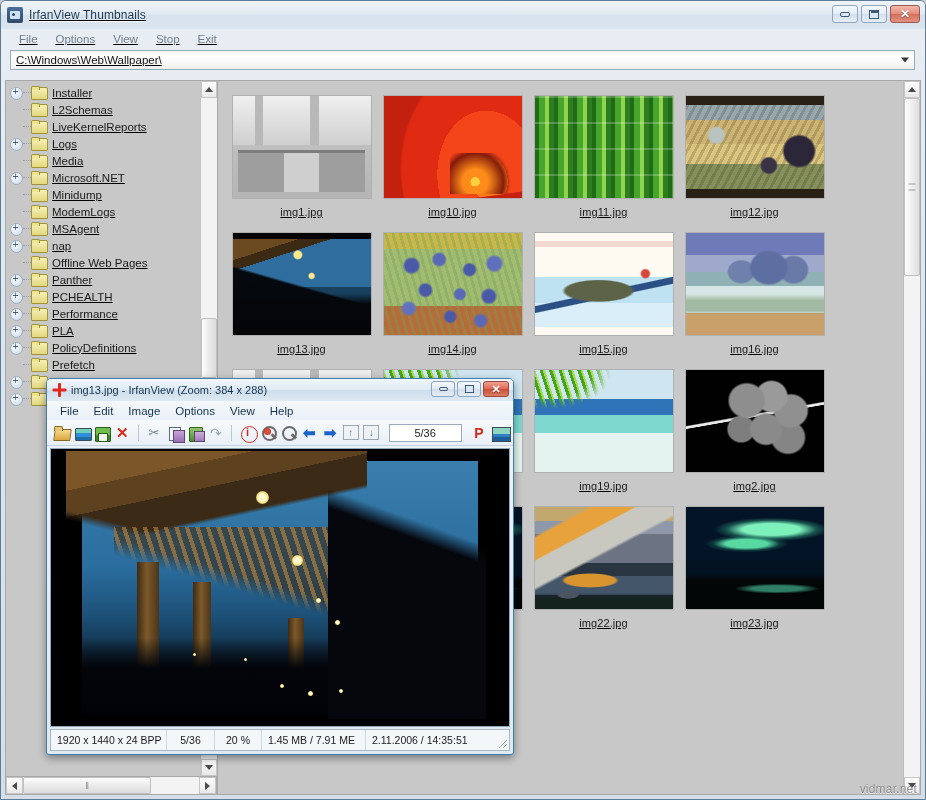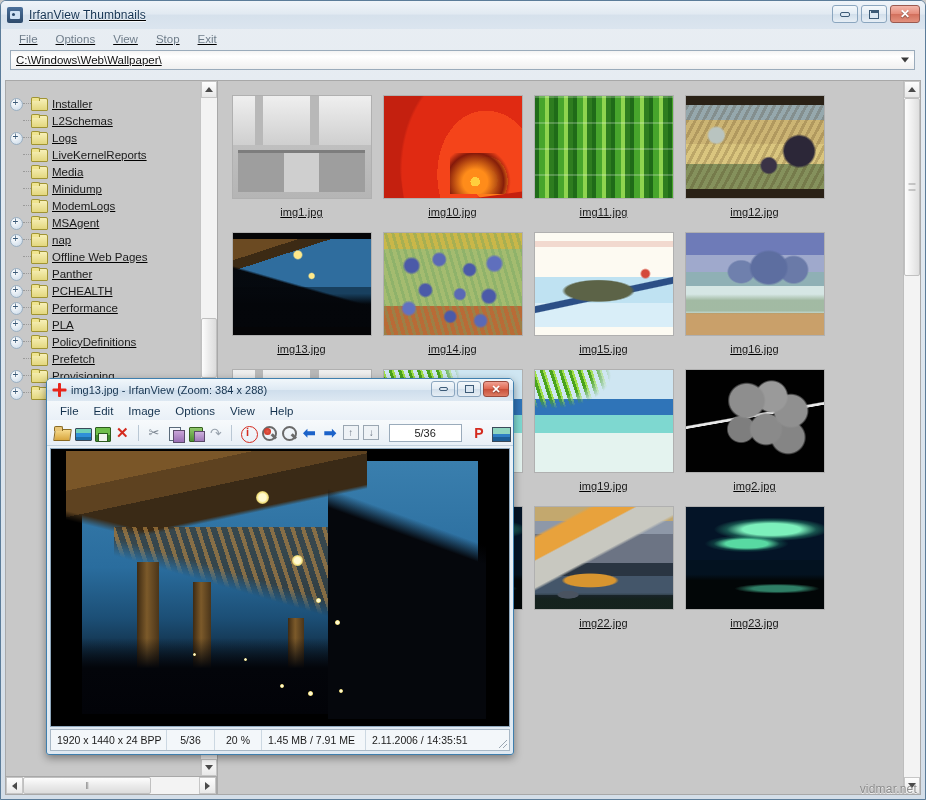--- a/index.html
+++ b/index.html
@@ -122,21 +122,21 @@
     background: #c8c8c8;
     position: relative;
   }
   #tree-outer {
     flex: 1 1 auto; display: flex; min-height: 0;
     border: 1px solid #a8a8a8; border-right: none;
     background: #c8c8c8;
   }
   #tree {
     flex: 1 1 auto; overflow: hidden; position: relative;
-    padding-top: 14px;
+    padding-top: 3px;
   }
   .tree-row {
     height: 17px; display: flex; align-items: center;
     padding-left: 4px; font-size: 11.5px; color: #1a1a1a;
     white-space: nowrap;
   }
   .tree-row .expander {
     width: 11px; height: 11px; flex: 0 0 11px;
     margin-right: 2px; position: relative;
   }
@@ -688,36 +688,42 @@
               <span class="folder"></span>
               <span>Installer</span>
             </div>
             <div class="tree-row">
               <span class="expander"></span>
               <span class="hline"></span>
               <span class="folder"></span>
               <span>L2Schemas</span>
             </div>
             <div class="tree-row">
+              <span class="expander"></span>
+              <span class="hline"></span>
+              <span class="folder"></span>
+              <span>LiveKernelReports</span>
+            </div>
+            <div class="tree-row">
               <span class="expander has"></span>
               <span class="hline"></span>
               <span class="folder"></span>
               <span>Logs</span>
             </div>
             <div class="tree-row">
               <span class="expander"></span>
               <span class="hline"></span>
               <span class="folder"></span>
-              <span>LiveKernelReports</span>
-            </div>
-            <div class="tree-row">
-              <span class="expander"></span>
-              <span class="hline"></span>
-              <span class="folder"></span>
               <span>Media</span>
+            </div>
+            <div class="tree-row">
+              <span class="expander has"></span>
+              <span class="hline"></span>
+              <span class="folder"></span>
+              <span>Microsoft.NET</span>
             </div>
             <div class="tree-row">
               <span class="expander"></span>
               <span class="hline"></span>
               <span class="folder"></span>
               <span>Minidump</span>
             </div>
             <div class="tree-row">
               <span class="expander"></span>
               <span class="hline"></span>

